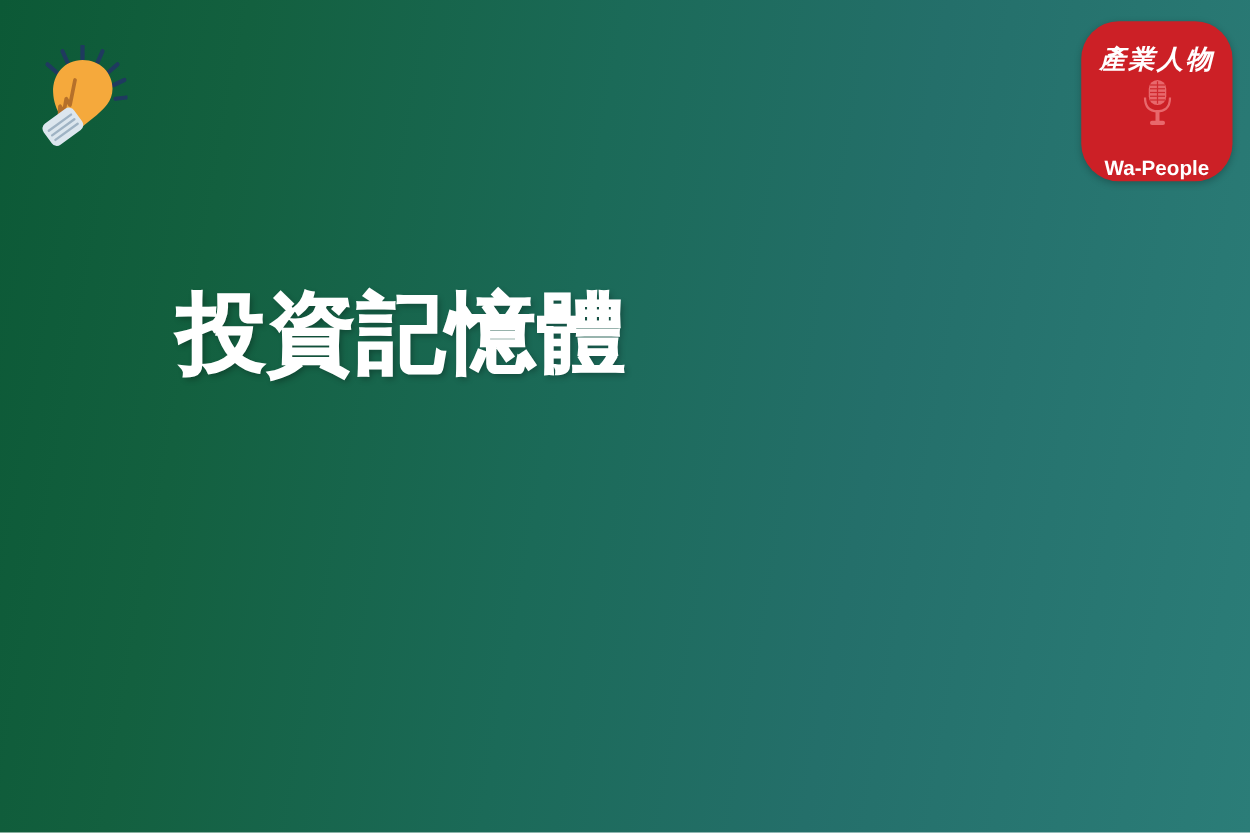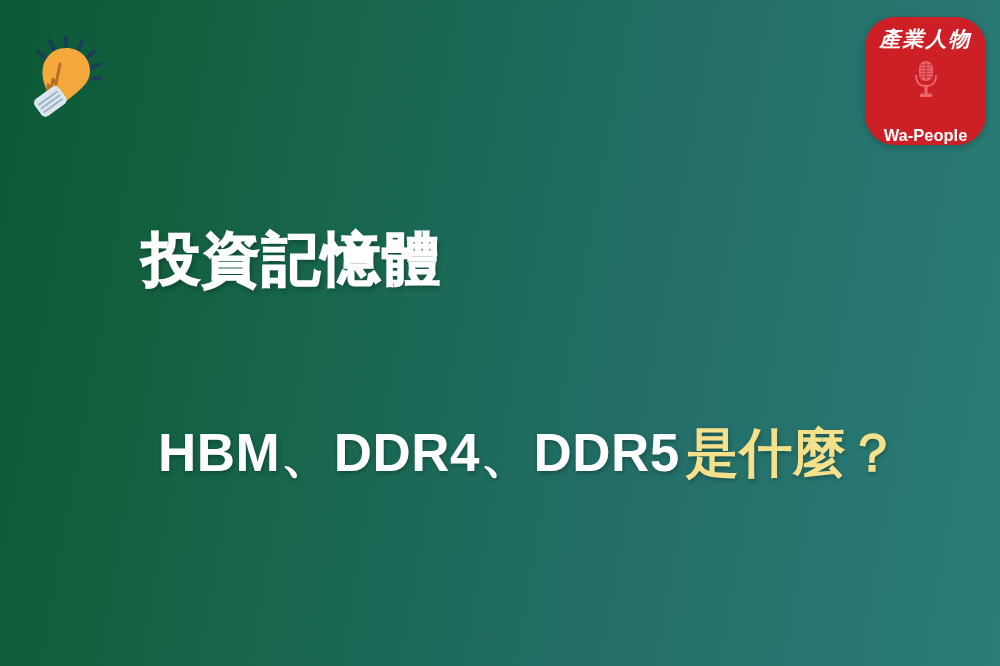--- a/index.html
+++ b/index.html
@@ -55,21 +55,21 @@
     top: 17px;
     right: 14px;
     width: 121px;
     height: 128px;
     background: #cc2026;
     border-radius: 30px;
     box-shadow: 0 2px 6px rgba(0,0,0,0.22);
     display: flex;
     flex-direction: column;
     align-items: center;
-    justify-content: space-between;
+    justify-content: flex-end;
     padding-top: 12px;
     box-sizing: border-box;
   }
   .logo-cn {
     font-family: "Liberation Serif", "DejaVu Serif", serif;
     font-size: 21px;
     font-weight: bold;
     color: #ffffff;
     letter-spacing: 2px;
     line-height: 1;
@@ -95,21 +95,21 @@
   .headline {
     position: absolute;
     left: 142px;
     top: 228px;
     width: 810px;
   }
   .headline-line {
     font-family: "DejaVu Serif", "Liberation Serif", serif;
     font-weight: bold;
     color: #ffffff;
-    font-size: 58px;
+    font-size: 70px;
     line-height: 1.08;
     letter-spacing: 2px;
     white-space: nowrap;
     text-shadow: 2px 3px 5px rgba(0,0,0,0.30);
     -webkit-text-stroke: 1.5px #ffffff;
   }
   .headline-line.line2 {
     letter-spacing: 0px;
     font-size: 70px;
     margin-top: 8px;
@@ -202,17 +202,14 @@
       </svg>
     </span>
 
     <div class="logo-en">Wa-People</div>
   </div>
 
   <div class="headline">
     <div class="headline-line line1">投資記憶體</div>
   </div>
 
-  <div class="subhead">
-    <span class="white">HBM、DDR4、DDR5</span><span class="yellow">是什麼？</span>
-  </div>
 
 </div>
 
 </body></html>

